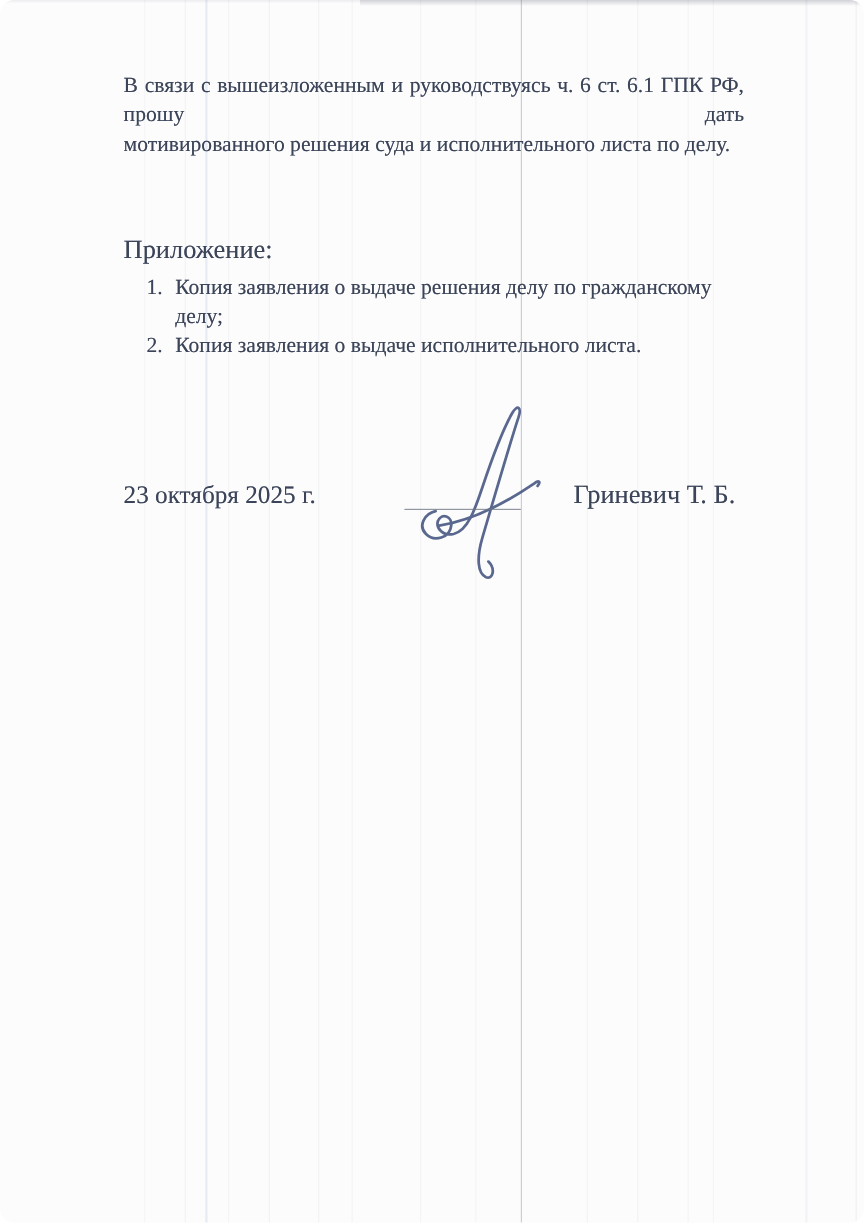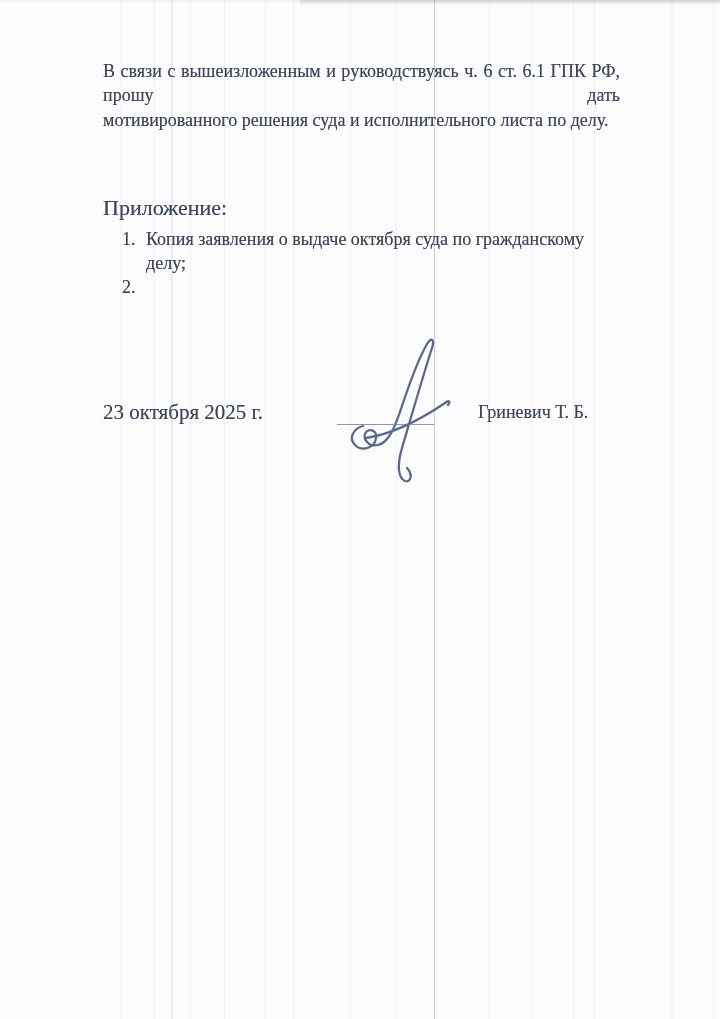--- a/index.html
+++ b/index.html
@@ -4,20 +4,21 @@
 <style>
   html, body { margin: 0; padding: 0; background: #ffffff; }
   #page {
     position: relative;
     width: 720px;
     height: 1019px;
     background: #fcfcfd;
     overflow: hidden;
     font-family: "Liberation Serif", "DejaVu Serif", serif;
     color: #3b4458;
+    border-radius: 12px;
   }
   
   .streak {
     position: absolute;
     top: 0;
     height: 100%;
     width: 1px;
     background: #5a6473;
     pointer-events: none;
   }
@@ -62,21 +63,21 @@
   
   #date-line {
     position: absolute;
     left: 103px; top: 400px;
     font-size: 21px; line-height: 24px;
     text-shadow: 0 0 0.5px rgba(59,68,88,0.55);
   }
   #signatory-name {
     position: absolute;
     left: 478px; top: 400px;
-    font-size: 18px; line-height: 24px;
+    font-size: 22px; line-height: 24px;
     text-shadow: 0 0 0.5px rgba(59,68,88,0.55);
     text-align: right;
   }
   #signature-line {
     position: absolute;
     left: 337px; top: 424px; width: 97px; height: 1px;
     background: rgba(110,118,130,0.75);
   }
   #signature-svg {
     position: absolute;
@@ -109,24 +110,25 @@
 
   <div id="closing-paragraph">
     <div class="jline">В связи с вышеизложенным и руководствуясь ч. 6 ст. 6.1 ГПК РФ, прошу дать</div>
     <div class="jline jline-last">мотивированного решения суда и исполнительного листа по делу.</div>
   </div>
 
   <div id="attachments-heading">Приложение:</div>
   <div id="attachments-list">
     <div class="attachment-item">
       <span class="attachment-num">1.</span>
-      <span>Копия заявления о выдаче октября суда по гражданскому делу;</span>
+      <span>Копия заявления о выдаче решения делу по гражданскому делу;</span>
     </div>
     <div class="attachment-item">
       <span class="attachment-num">2.</span>
+      <span>Копия заявления о выдаче исполнительного листа.</span>
     </div>
   </div>
 
   <div id="date-line">23 октября 2025 г.</div>
 
   <svg id="signature-svg" viewBox="0 0 152 164" xmlns="http://www.w3.org/2000/svg">
     <g fill="none" stroke="#4d5c86" stroke-width="2.3" stroke-linecap="round" stroke-linejoin="round" opacity="0.92">
       <path d="M 35 98
                C 26 100, 20 110, 27 117
                C 34 124, 47 120, 48 110

